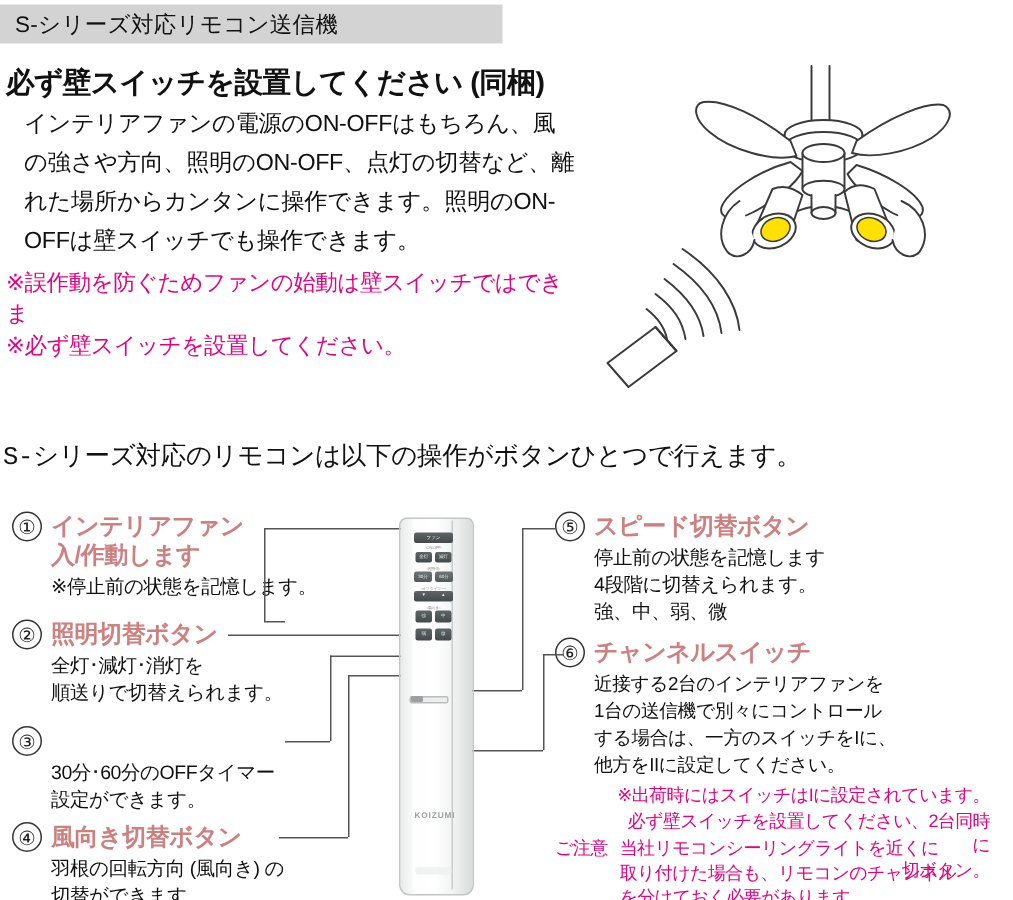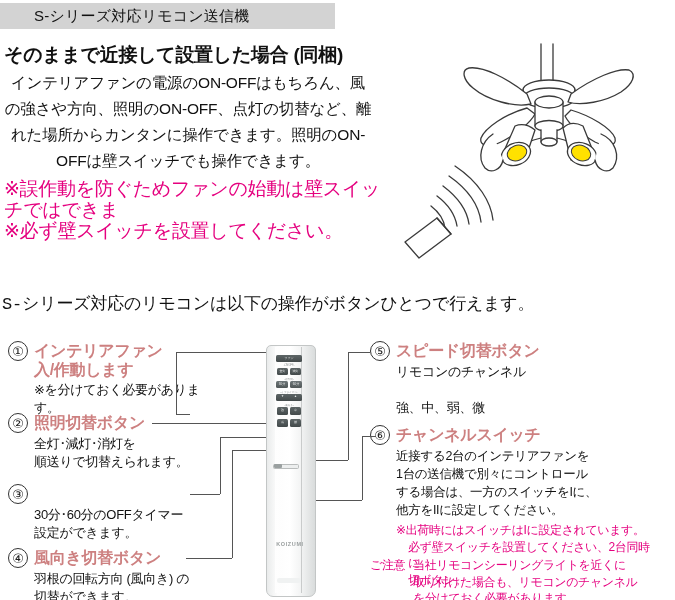--- a/index.html
+++ b/index.html
@@ -12,35 +12,35 @@
   }
   .abs{position:absolute;}
 
   
   #header-bar{
     left:0;top:3px;width:335px;height:26px;
     background:#d3d3d3;
     display:flex;align-items:center;
   }
   #header-bar .htxt{
-    font-size:15px;font-weight:400;color:#111;padding-left:10px;letter-spacing:.2px;margin-left:24px;
+    font-size:15px;font-weight:400;color:#111;padding-left:10px;letter-spacing:.2px;
   }
 
   
   #intro-title{
     left:4px;top:42px;width:400px;
     font-size:19px;font-weight:bold;color:#111;letter-spacing:-.3px;
   }
   #intro-body{
-    left:4px;top:70px;width:368px;
-    font-size:15.5px;line-height:26px;color:#111;letter-spacing:-.2px;text-align:center;
+    left:16px;top:70px;width:368px;
+    font-size:15.5px;line-height:26px;color:#111;letter-spacing:-.2px;
   }
   #intro-notes{
     left:4px;top:178px;width:382px;
-    font-size:19px;line-height:21px;color:#e5007f;letter-spacing:-.3px;
+    font-size:15px;line-height:21px;color:#e5007f;letter-spacing:-.3px;
   }
   #intro-notes .ind{display:block;text-indent:0;padding-left:13px;}
   #intro-notes .n0{display:block;}
 
   
   #section-heading{
     left:2px;top:292px;width:560px;
     font-size:17px;color:#111;letter-spacing:-.2px;font-family:Liberation Mono, monospace;
   }
 
@@ -129,21 +129,21 @@
   
   #fan-illustration{position:absolute;left:375px;top:42px;width:296px;height:230px;}
 </style>
 </head>
 <body>
 
 <div class="abs" id="header-bar">
   <span class="htxt">S-シリーズ対応リモコン送信機</span>
 </div>
 
-<div class="abs" id="intro-title">そのままで近接して設置した場合 (同梱)</div>
+<div class="abs" id="intro-title">必ず壁スイッチを設置してください (同梱)</div>
 <div class="abs" id="intro-body">インテリアファンの電源のON-OFFはもちろん、風の強さや方向、照明のON-OFF、点灯の切替など、離れた場所からカンタンに操作できます。照明のON-OFFは壁スイッチでも操作できます。</div>
 <div class="abs" id="intro-notes">
   <span class="n0">※誤作動を防ぐためファンの始動は壁スイッチではできま</span>
   <span class="n0">※必ず壁スイッチを設置してください。</span>
 </div>
 
 <div id="fan-illustration">
   <svg width="296" height="230" viewBox="0 0 296 230" xmlns="http://www.w3.org/2000/svg">
     <g fill="none" stroke="#3a3a3a" stroke-width="1.3" stroke-linejoin="round" stroke-linecap="round">
 
@@ -202,21 +202,21 @@
 <div class="abs" id="section-heading">S-シリーズ対応のリモコンは以下の操作がボタンひとつで行えます。</div>
 
 <div class="item" style="left:8px;top:341px;width:210px;">
   <div class="item-head">
     <span class="num">①</span>
     <span class="ttl">
       <span>インテリアファン</span><br>
       <span>入/作動します</span>
     </span>
   </div>
-  <div class="desc">※を分けておく必要があります。</div>
+  <div class="desc">※停止前の状態を記憶します。</div>
 </div>
 
 <div class="item" style="left:8px;top:413px;width:210px;">
   <div class="item-head">
     <span class="num">②</span>
     <span class="ttl">照明切替ボタン</span>
   </div>
   <div class="desc">
     <span>全灯･減灯･消灯を</span><br>
     <span>順送りで切替えられます。</span>
@@ -243,38 +243,38 @@
     <span>切替ができます。</span>
   </div>
 </div>
 
 <div class="item" style="left:370px;top:341px;width:250px;">
   <div class="item-head">
     <span class="num">⑤</span>
     <span class="ttl">スピード切替ボタン</span>
   </div>
   <div class="desc">
-    <span>リモコンのチャンネル</span><br>
-    <br>
+    <span>停止前の状態を記憶します</span><br>
+    <span>4段階に切替えられます。</span><br>
     <span>強、中、弱、微</span>
   </div>
 </div>
 
 <div class="item" style="left:370px;top:425px;width:290px;">
   <div class="item-head">
     <span class="num">⑥</span>
     <span class="ttl">チャンネルスイッチ</span>
   </div>
   <div class="desc small">
     <span>近接する2台のインテリアファンを</span><br>
     <span>1台の送信機で別々にコントロール</span><br>
     <span>する場合は、一方のスイッチをIに、</span><br>
     <span>他方をIIに設定してください。</span>
   </div>
-  <div class="warn" style="margin-top:3px;">
+  <div class="warn" style="margin-top:3px;text-align:right;">
     <span>※出荷時にはスイッチはIに設定されています。</span>
     <span class="ind">必ず壁スイッチを設置してください、2台同時に</span>
     <span class="ind">切ボタン。</span>
   </div>
 </div>
 
 <div class="caution" style="left:370px;top:557px;width:295px;">
   <span class="clab">ご注意</span>
   <span class="cbody">
     <span>当社リモコンシーリングライトを近くに</span><br>

